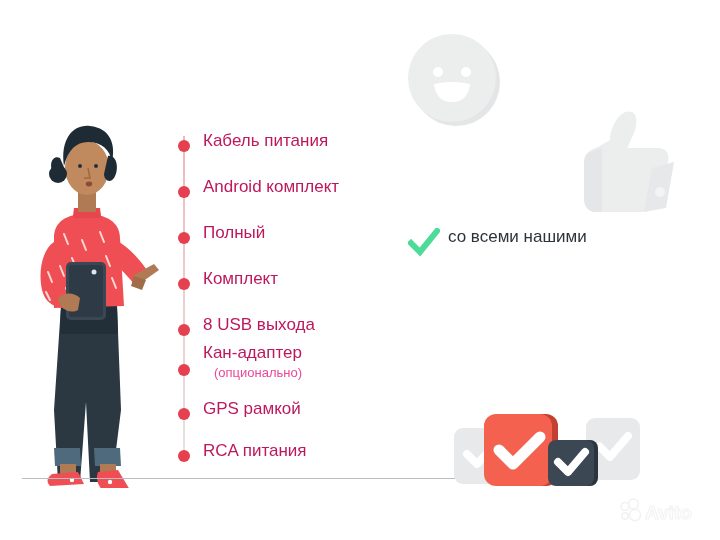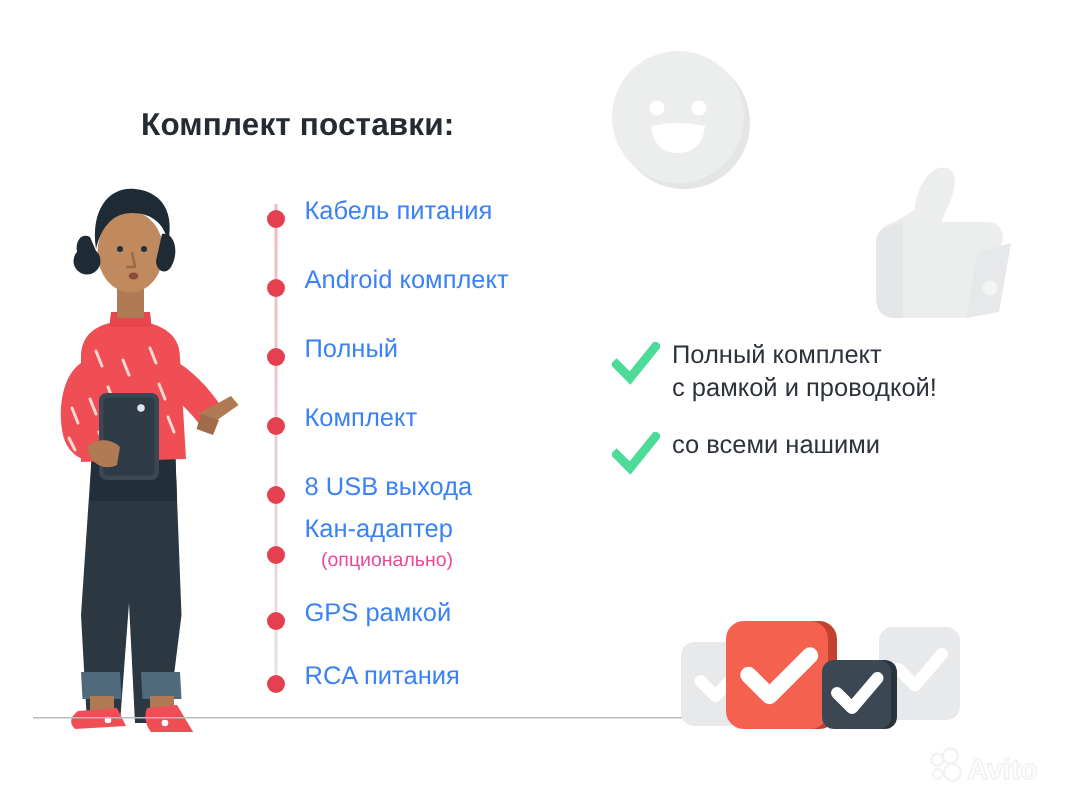--- a/index.html
+++ b/index.html
@@ -25,21 +25,21 @@
     position:absolute; left:13px; top:10px; width:2px; height:322px;
     background:linear-gradient(#f0b8bd,#e6e2e2);
   }
   .spec-item { position:absolute; left:0; width:240px; height:0; }
   .spec-dot {
     position:absolute; left:8px; top:-6px; width:12px; height:12px;
     border-radius:50%; background:#e4404f;
   }
   .spec-text {
     position:absolute; left:33px; top:-14px;
-    font-size:17px; color:#3b82f6; white-space:nowrap; line-height:1;
+    font-size:17px; color:#be185d; white-space:nowrap; line-height:1;
   }
   .spec-sub {
     position:absolute; left:44px; top:8px;
     font-size:13px; color:#ec4899; white-space:nowrap; line-height:1;
   }
 
   
   #claims { position:absolute; left:408px; top:226px; width:300px; }
   .claim { position:relative; margin-bottom:16px; padding-left:40px; }
   .claim-check { position:absolute; left:0; top:2px; width:32px; height:30px; }
@@ -147,21 +147,20 @@
 
     <rect x="52" y="152" width="40" height="58" rx="5" ry="5" fill="#3b4854"></rect>
     <rect x="55" y="155" width="34" height="52" rx="3" ry="3" fill="#2e3b47"></rect>
     <circle cx="80" cy="162" r="2.5" fill="#dfe4e8"></circle>
 
     <path d="M44 188 C50 182 60 182 66 188 L64 200 C56 204 46 200 44 188 Z" fill="#b07a54"></path>
   </svg>
 
   <div id="ground"></div>
 
-  <div id="heading">Комплект поставки:</div>
 
   <div id="spec-list">
     <div id="spec-rail"></div>
 
     <div class="spec-item" style="top:20px">
       <span class="spec-dot"></span>
       <span class="spec-text">Кабель питания</span>
     </div>
     <div class="spec-item" style="top:66px">
       <span class="spec-dot"></span>
@@ -189,29 +188,20 @@
       <span class="spec-text">GPS рамкой</span>
     </div>
     <div class="spec-item" style="top:330px">
       <span class="spec-dot"></span>
       <span class="spec-text">RCA питания</span>
     </div>
   </div>
 
   <div id="claims">
 
-    <div class="claim">
-      <svg class="claim-check" viewBox="0 0 32 30">
-        <path d="M3 15 L12 24 L29 3" fill="none" stroke="#4cdc98" stroke-width="6" stroke-linecap="square" stroke-linejoin="miter"></path>
-      </svg>
-      <div class="claim-text">
-        <div>Полный комплект</div>
-        <div>с рамкой и проводкой!</div>
-      </div>
-    </div>
 
     <div class="claim">
       <svg class="claim-check" viewBox="0 0 32 30">
         <path d="M3 15 L12 24 L29 3" fill="none" stroke="#4cdc98" stroke-width="6" stroke-linecap="square" stroke-linejoin="miter"></path>
       </svg>
       <div class="claim-text">
         <div>со всеми нашими</div>
       </div>
     </div>
   </div>

